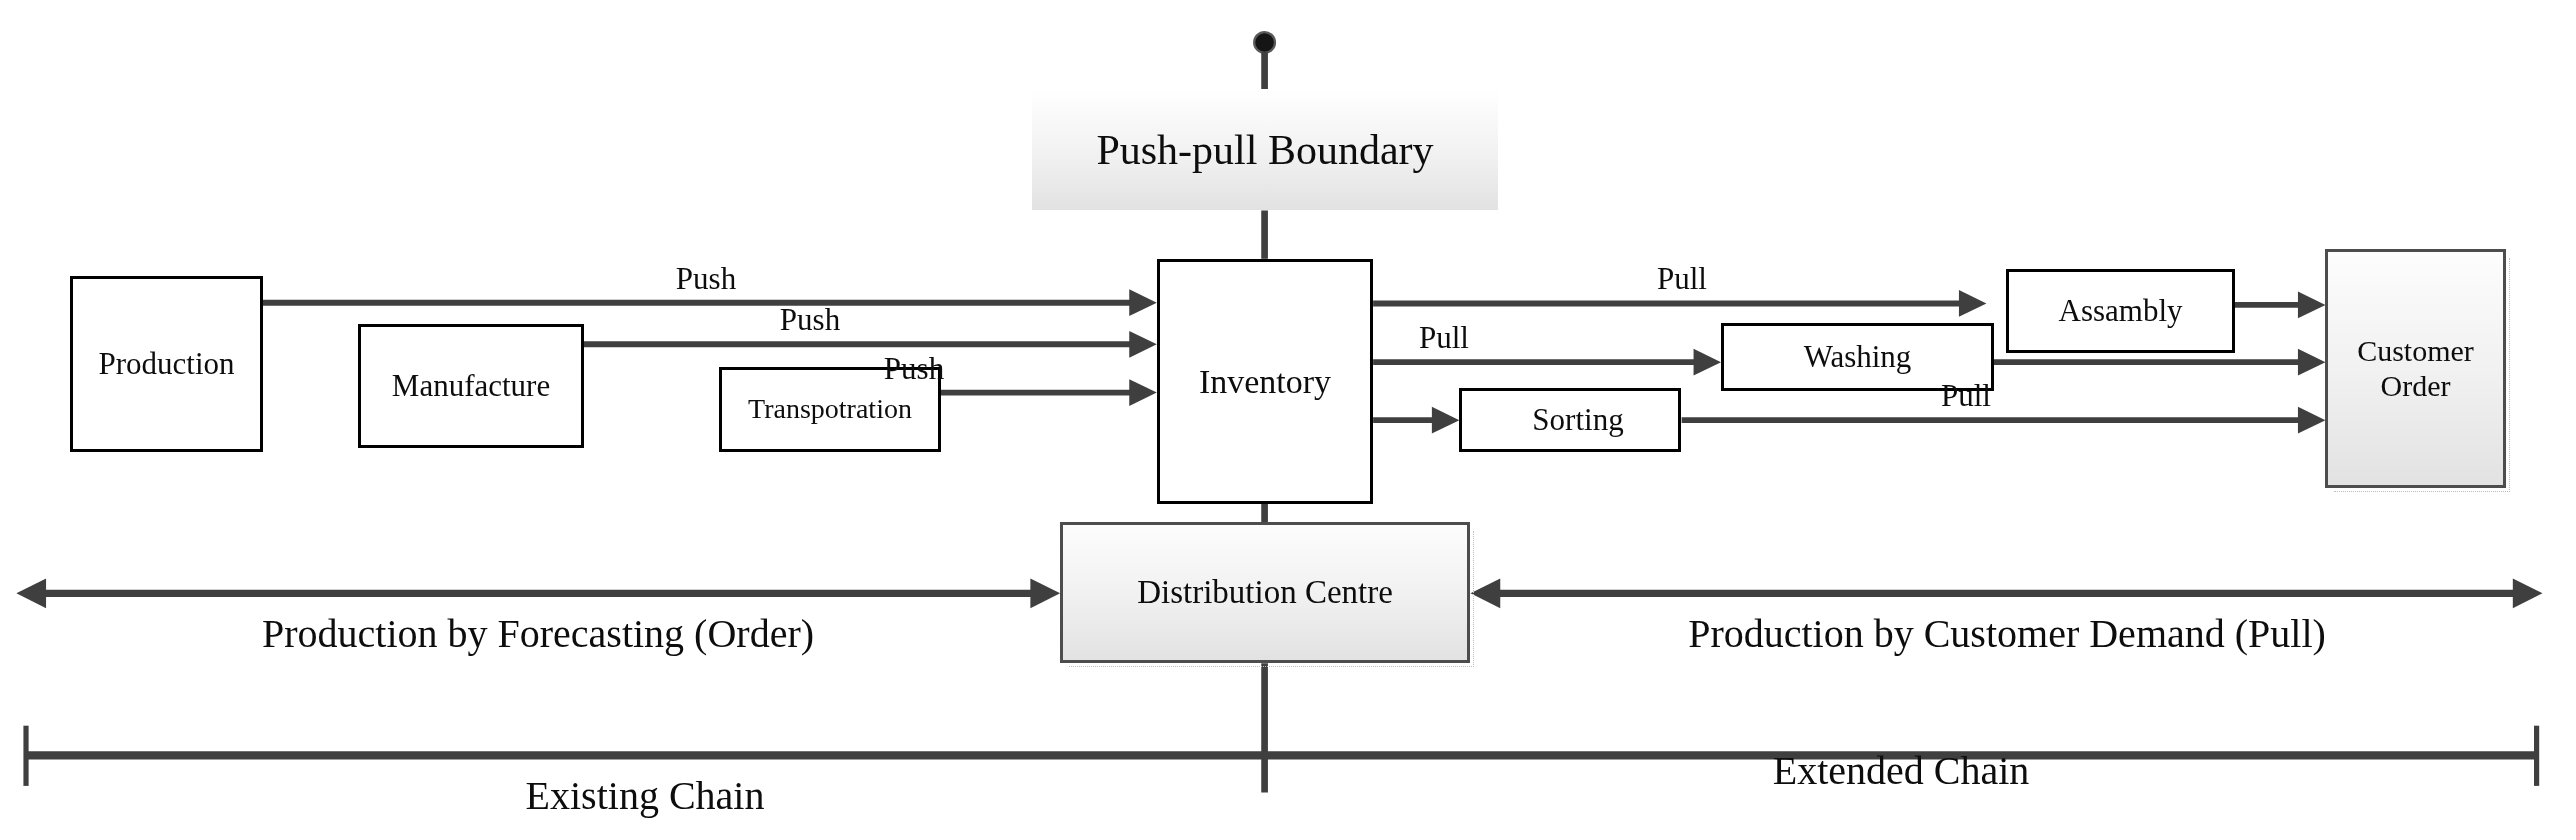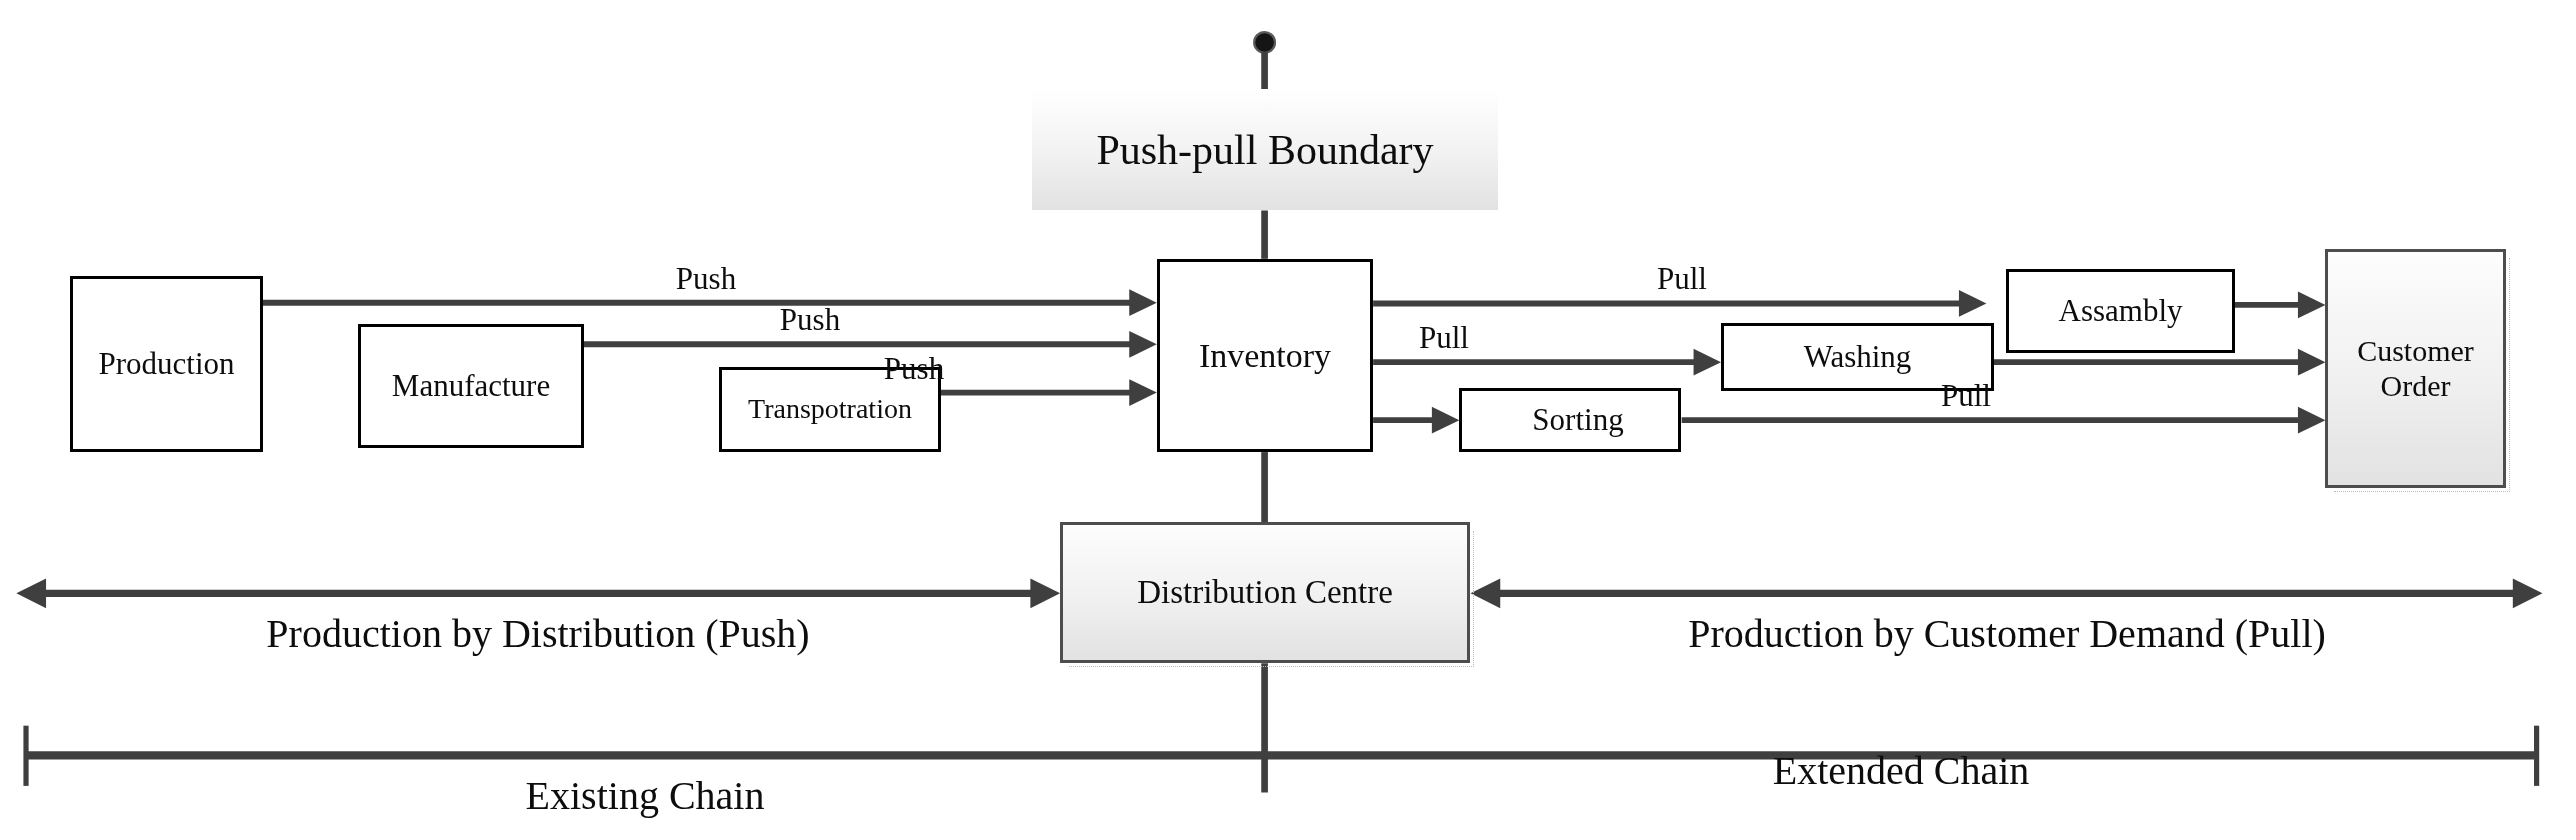--- a/index.html
+++ b/index.html
@@ -123,34 +123,34 @@
       <line class="cl" x1="35" y1="976" x2="35" y2="1057" stroke-width="7"></line>
       <line class="cl" x1="3412" y1="976" x2="3412" y2="1057" stroke-width="7"></line>
     </g>
   </svg>
 
   <div class="band" style="left:1032px;top:89px;width:466px;height:121px;">Push-pull Boundary</div>
 
   <div class="box" style="left:70px;top:276px;width:193px;height:176px;">Production</div>
   <div class="box" style="left:358px;top:324px;width:226px;height:124px;">Manufacture</div>
   <div class="box" style="left:719px;top:367px;width:222px;height:85px;font-size:28px;">Transpotration</div>
-  <div class="box" style="left:1157px;top:259px;width:216px;height:193px;font-size:34px;">Inventory</div>
+  <div class="box" style="left:1157px;top:259px;width:216px;height:245px;font-size:34px;">Inventory</div>
   <div class="box" style="left:1459px;top:388px;width:222px;height:64px;padding-left:16px;">Sorting</div>
   <div class="box" style="left:1721px;top:323px;width:273px;height:68px;">Washing</div>
   <div class="box" style="left:1986px;top:269px;width:229px;height:84px;margin-left:20px;">Assambly</div>
   <div class="box shaded" style="left:2325px;top:249px;width:181px;height:239px;font-size:30px;padding:16px 9px;">Customer Order</div>
   <div class="box shaded" style="left:1060px;top:522px;width:410px;height:141px;font-size:33px;">Distribution Centre</div>
 
   <div class="flow-label" style="left:706px;top:262px;">Push</div>
   <div class="flow-label" style="left:810px;top:303px;">Push</div>
   <div class="flow-label" style="left:914px;top:352px;">Push</div>
   <div class="flow-label" style="left:1682px;top:262px;">Pull</div>
   <div class="flow-label" style="left:1444px;top:321px;">Pull</div>
   <div class="flow-label" style="left:1966px;top:379px;">Pull</div>
 
-  <div class="region-label" style="left:538px;top:611px;">Production by Distribution (Push)</div>
+  <div class="region-label" style="left:538px;top:611px;">Production by Forecasting (Order)</div>
   <div class="region-label" style="left:2007px;top:611px;">Production by Customer Demand (Pull)</div>
 
   <div class="chain-label" style="left:645px;top:773px;text-align:center;">Existing Chain</div>
   <div class="chain-label" style="left:1901px;top:748px;">Extended Chain</div>
 
 </div>
 
 
 </body></html>

